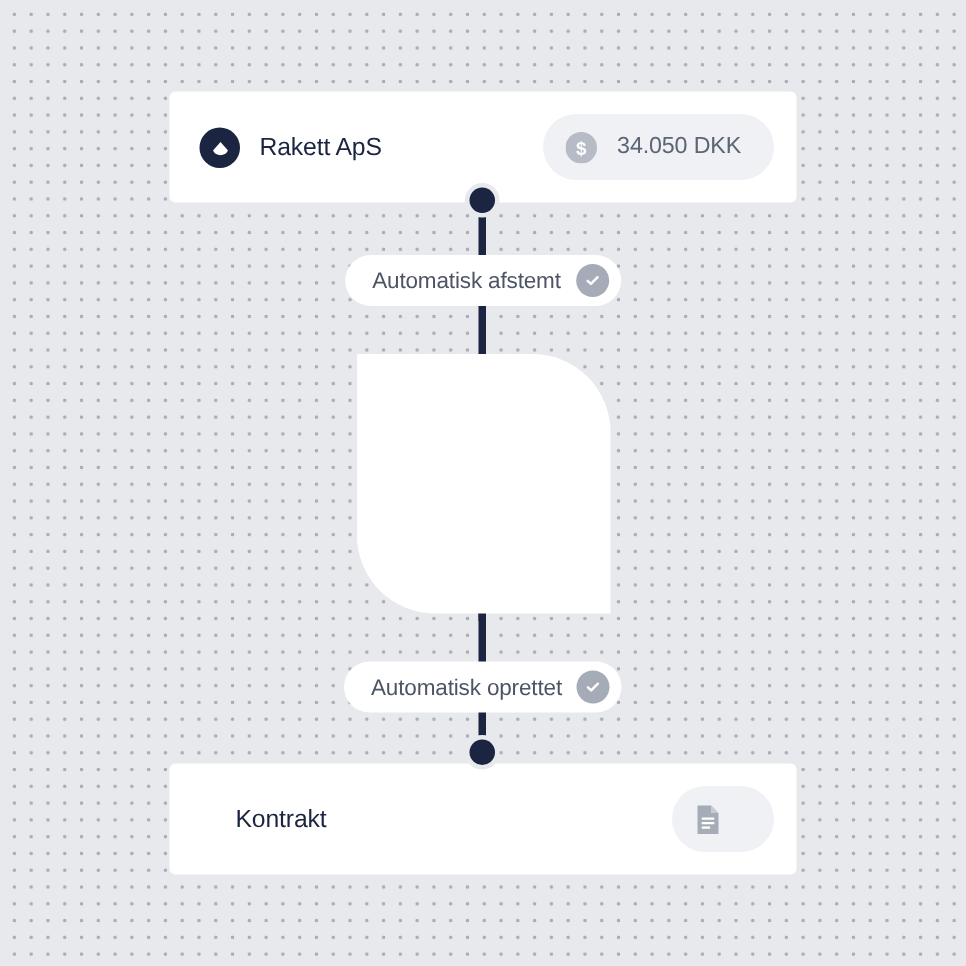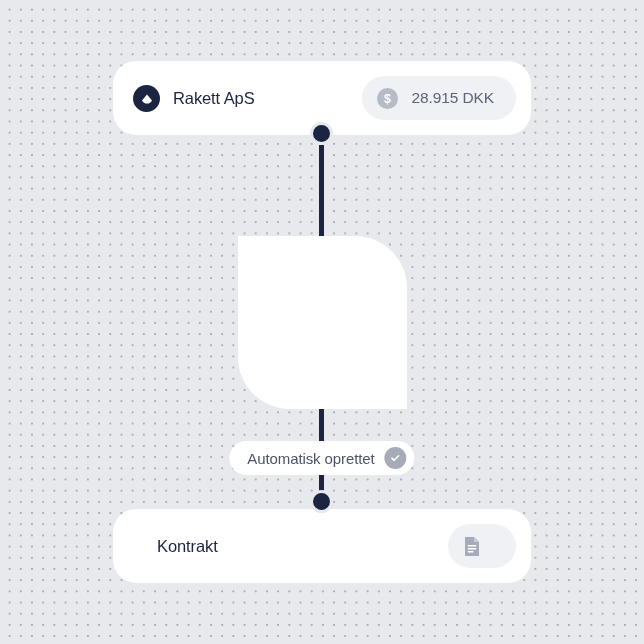--- a/index.html
+++ b/index.html
@@ -52,21 +52,21 @@
   .node-top    { top: 122px; }
   .node-bottom { top: 490px; }
 
   
   .card {
     position: absolute;
     left: 113px;
     width: 418px;
     height: 74px;
     background-color: #ffffff;
-    border-radius: 23px;
+    border-radius: 4px;
     display: flex;
     align-items: center;
     box-sizing: border-box;
     padding: 0 15px 0 20px;
     z-index: 2;
   }
   .card-top    { top: 61px; }
   .card-bottom { top: 509px; padding-left: 44px; }
 
   .card-title {
@@ -179,26 +179,34 @@
     </span>
     <span class="card-title">Rakett ApS</span>
     <span class="spacer"></span>
     <span class="pill">
       <span class="pill-icon">
         <svg width="21" height="21" viewBox="0 0 21 21" aria-hidden="true">
           <circle cx="10.5" cy="10.5" r="10.5" fill="#b6bbc6"></circle>
           <text x="10.5" y="15.2" text-anchor="middle" font-family="'Liberation Sans', sans-serif" font-size="12.5" font-weight="bold" fill="#ffffff">$</text>
         </svg>
       </span>
-      <span class="pill-label">28.915 DKK</span>
+      <span class="pill-label">34.050 DKK</span>
     </span>
   </div>
 
   <div class="node node-top"></div>
 
+  <div class="chip chip-top">
+    <span class="chip-label">Automatisk afstemt</span>
+    <span class="check-badge">
+      <svg width="12" height="12" viewBox="0 0 12 12" aria-hidden="true">
+        <path d="M2.6 6.2 L4.8 8.3 L9.3 3.8" stroke="#ffffff" stroke-width="1.6" fill="none" stroke-linecap="round" stroke-linejoin="round"></path>
+      </svg>
+    </span>
+  </div>
 
   <div class="chip chip-bottom">
     <span class="chip-label">Automatisk oprettet</span>
     <span class="check-badge">
       <svg width="12" height="12" viewBox="0 0 12 12" aria-hidden="true">
         <path d="M2.6 6.2 L4.8 8.3 L9.3 3.8" stroke="#ffffff" stroke-width="1.6" fill="none" stroke-linecap="round" stroke-linejoin="round"></path>
       </svg>
     </span>
   </div>
 

